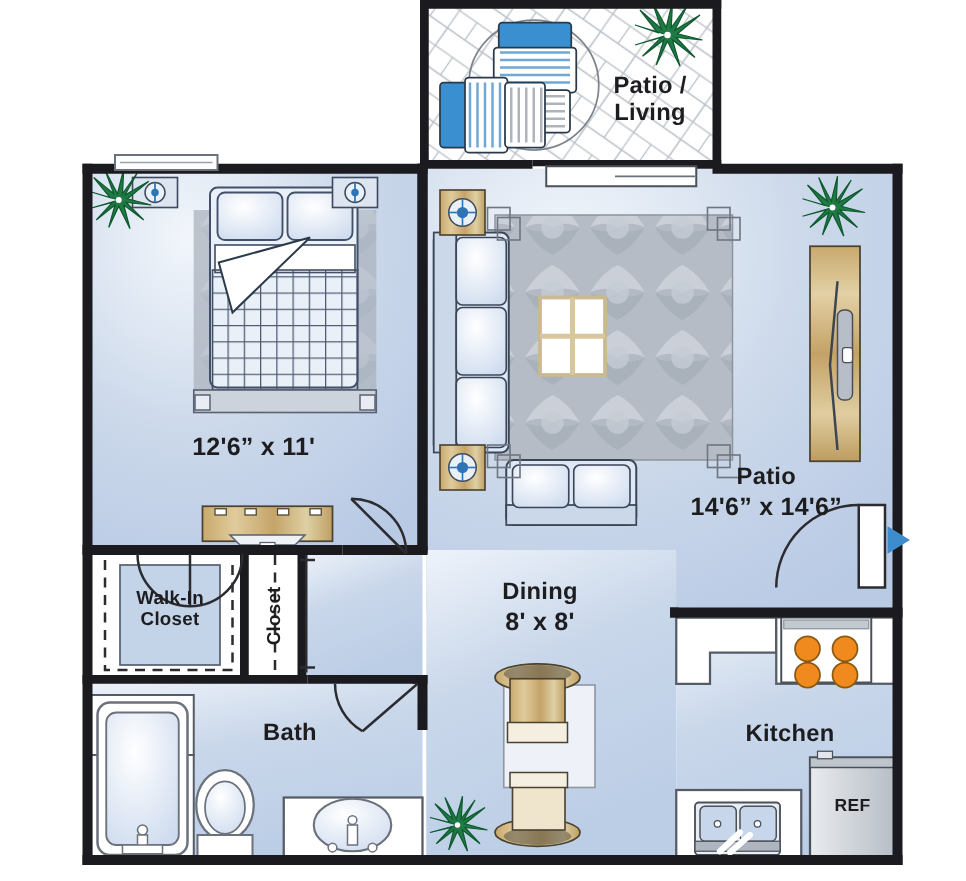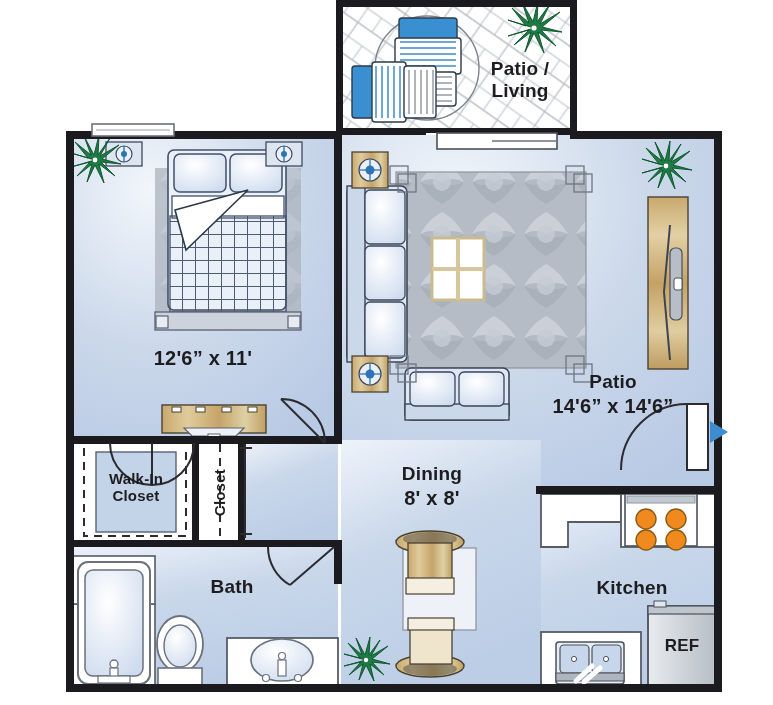--- a/index.html
+++ b/index.html
@@ -451,16 +451,16 @@
 <div class="lbl sm" style="left:88px;top:470px;width:96px;text-align:center;">
   <span class="nm">Walk-In</span>
   <span class="nm">Closet</span>
 </div>
 
 <div class="lbl sm vert" style="left:185px;top:484px;width:70px;">
   <span class="nm">Closet</span>
 </div>
 
 <div class="lbl" style="left:651px;top:636px;width:62px;">
-  <span class="nm" style="font-size:17px;">REF</span>
+  <span class="nm" style="font-size:14px;">REF</span>
 </div>
 
 </div>
 
 </body></html>

